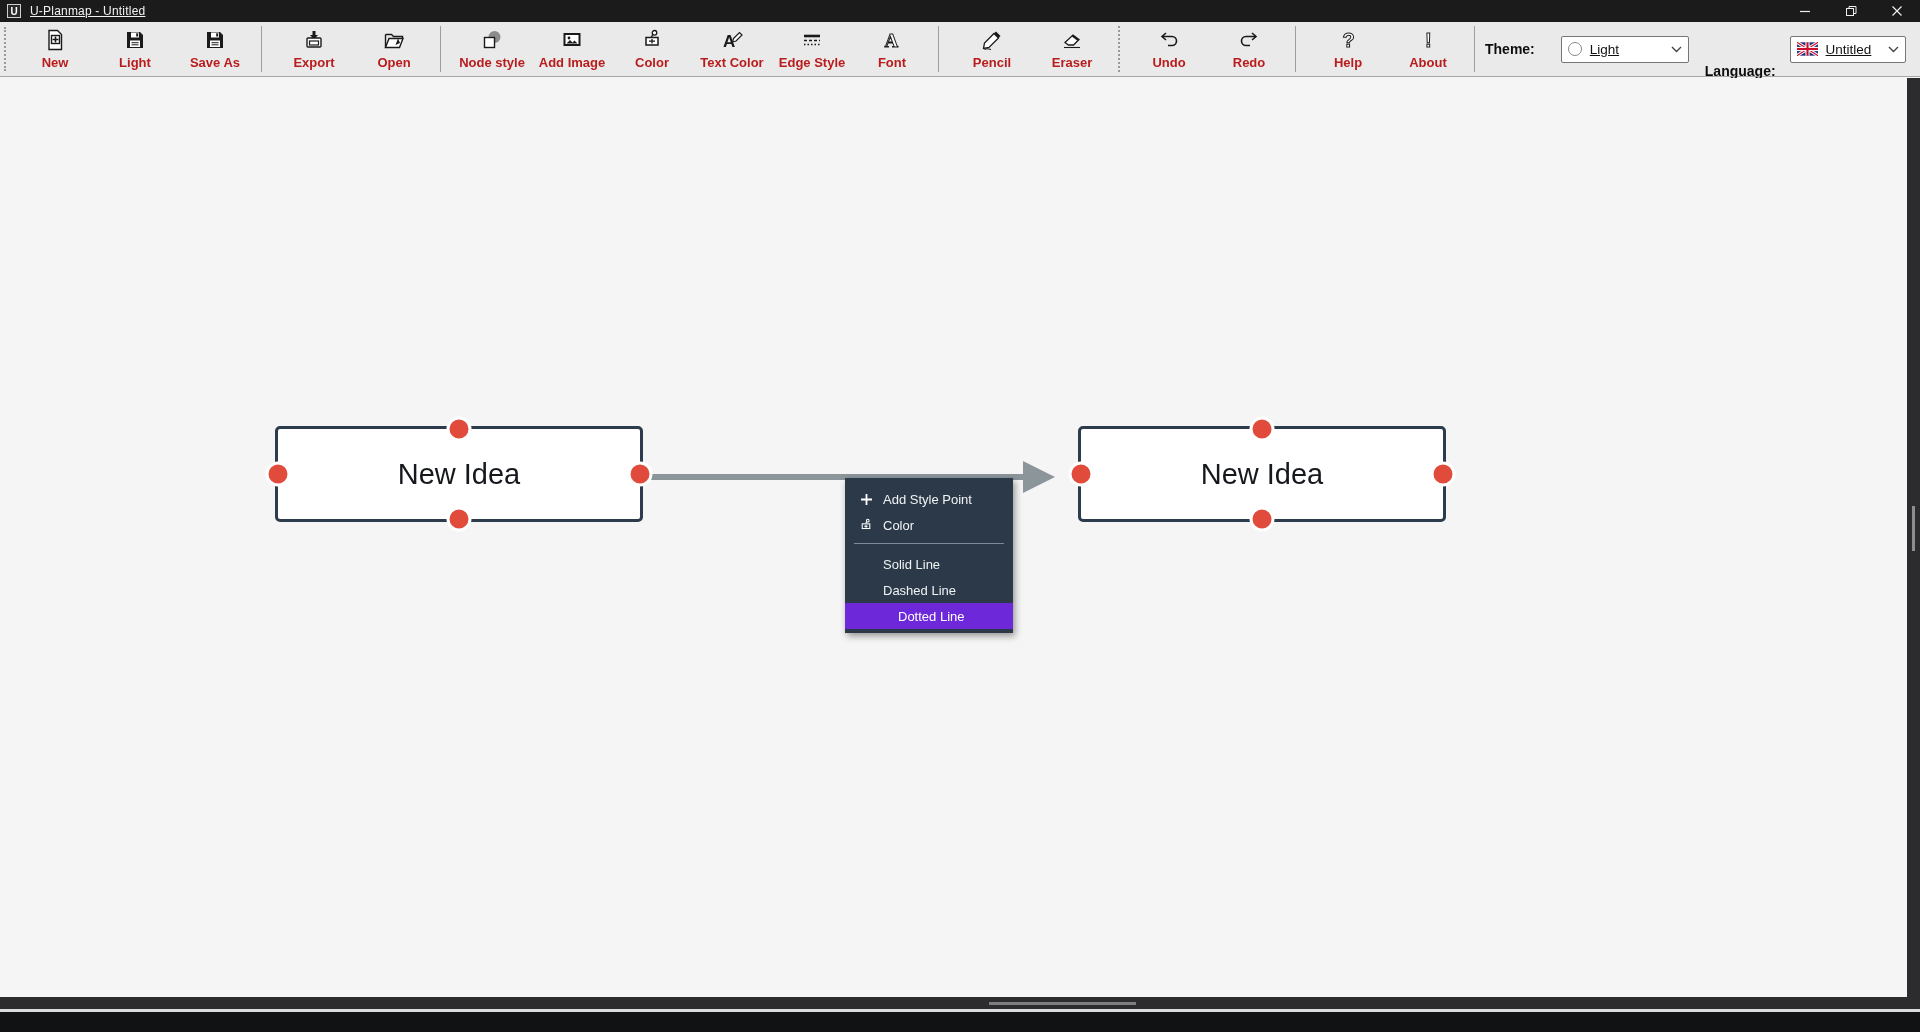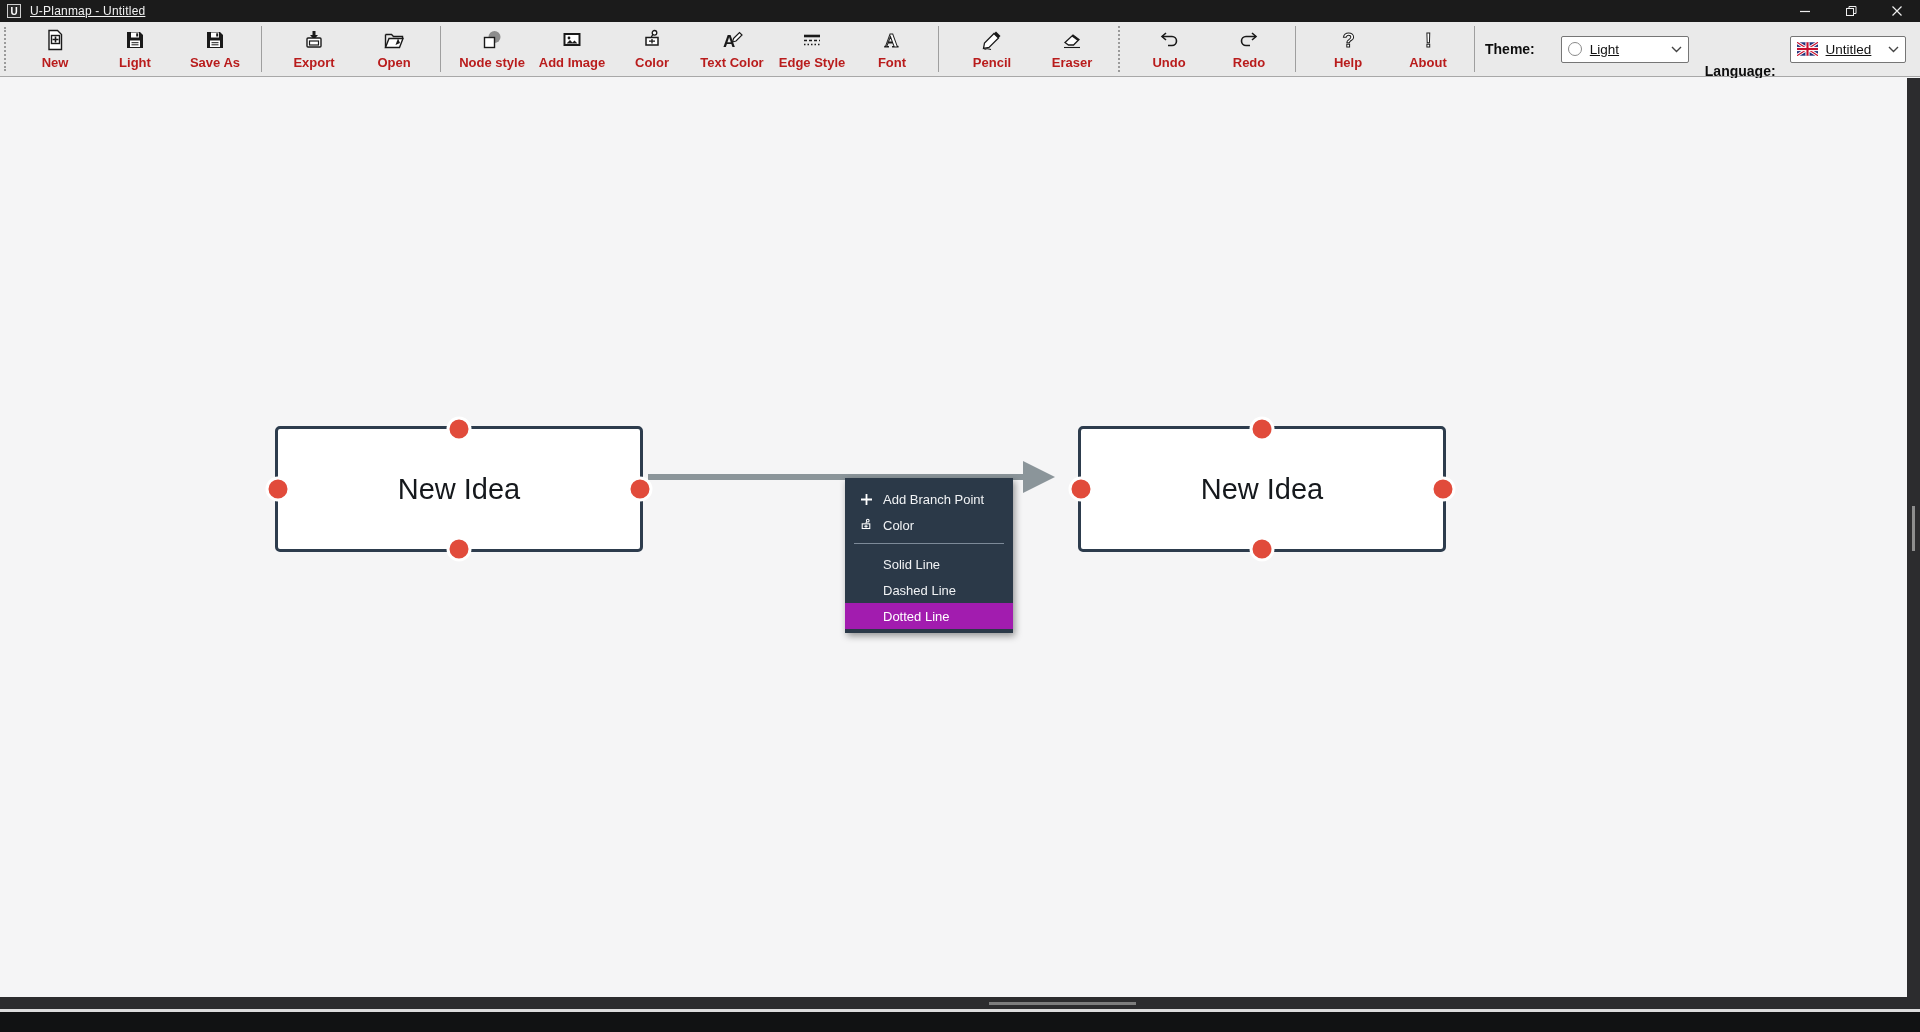--- a/index.html
+++ b/index.html
@@ -37,34 +37,34 @@
   .lang-box  { width:116px; margin-left:14px; }
   .circle-ic { width:14px; height:14px; border:1px solid #8a8a8a; border-radius:50%;
     margin-right:8px; flex:none; }
   .flag-ic { margin-right:8px; flex:none; display:flex; }
 
   
   .canvas { position:absolute; top:78px; left:0; width:1920px; height:919px;
     background:#f5f5f6; }
   .overlay-svg { position:absolute; top:0; left:0; pointer-events:none; }
 
-  .node { position:absolute; width:368px; height:126px; background:#ffffff;
+  .node { position:absolute; width:368px; height:96px; background:#ffffff;
     border:3px solid #2d3c4d; border-radius:5px; display:flex; align-items:center;
     justify-content:center; }
   .node .node-label { font-size:29px; color:#15181c; }
   .dot { position:absolute; width:25px; height:25px; background:#e14b3b;
     border:3px solid #ffffff; border-radius:50%; transform:translate(-50%,-50%); }
 
   
   .ctx-menu { position:absolute; left:845px; top:400px; width:168px; background:#2b3948;
     padding:8px 0 4px 0; box-shadow:2px 3px 7px rgba(0,0,0,.4); }
   .ctx-item { height:26px; display:flex; align-items:center; color:#f1f3f5; font-size:13px; }
   .ctx-icon { width:26px; margin-left:8px; display:flex; align-items:center; justify-content:center; flex:none; }
   .ctx-item .ctx-text { margin-left:4px; white-space:nowrap; }
-  .ctx-item.highlight { background:#a21caf; color:#ffffff; }
+  .ctx-item.highlight { background:#6d28d9; color:#ffffff;padding-left:15px; }
   .ctx-sep { border-top:1px solid #7d8a98; margin:5px 9px 7px 9px; }
 
   
   .vscroll { position:absolute; top:78px; right:0; width:13px; height:919px; background:#2c2c2e; }
   .vscroll .thumb { position:absolute; left:5px; top:428px; width:3px; height:45px; background:#8d8d8d; }
   .hscroll { position:absolute; top:997px; left:0; width:1920px; height:12px; background:#2c2c2e; }
   .hscroll .thumb { position:absolute; left:989px; top:5px; width:147px; height:3px; background:#7d7d7d; }
   .bottom-line { position:absolute; top:1009px; left:0; width:1920px; height:3px; background:#dcdcdc; }
   .bottom-bar { position:absolute; top:1012px; left:0; width:1920px; height:20px; background:#111213; }
 </style>
@@ -337,21 +337,21 @@
     <span class="dot" style="left:100%;top:50%;"></span>
   </div>
 
   <div class="ctx-menu">
     <div class="ctx-item">
       <span class="ctx-icon">
         <svg width="13" height="13" viewBox="0 0 13 13" stroke="#fff" stroke-width="1.8">
           <path d="M6.5 1v11M1 6.5h11"></path>
           </svg>
         </span>
-      <span class="ctx-text">Add Branch Point</span>
+      <span class="ctx-text">Add Style Point</span>
     </div>
     <div class="ctx-item">
       <span class="ctx-icon">
         <svg width="14" height="14" viewBox="0 0 24 24" fill="none" stroke="#fff" stroke-width="1.8">
           <circle cx="15" cy="4.5" r="2.3"></circle>
           <path d="M13 6.8L11.5 9.4"></path>
           <rect x="5.5" y="10" width="13" height="8"></rect>
           <path d="M12 11.5v5M9 14h6"></path>
           </svg>
         </span>

